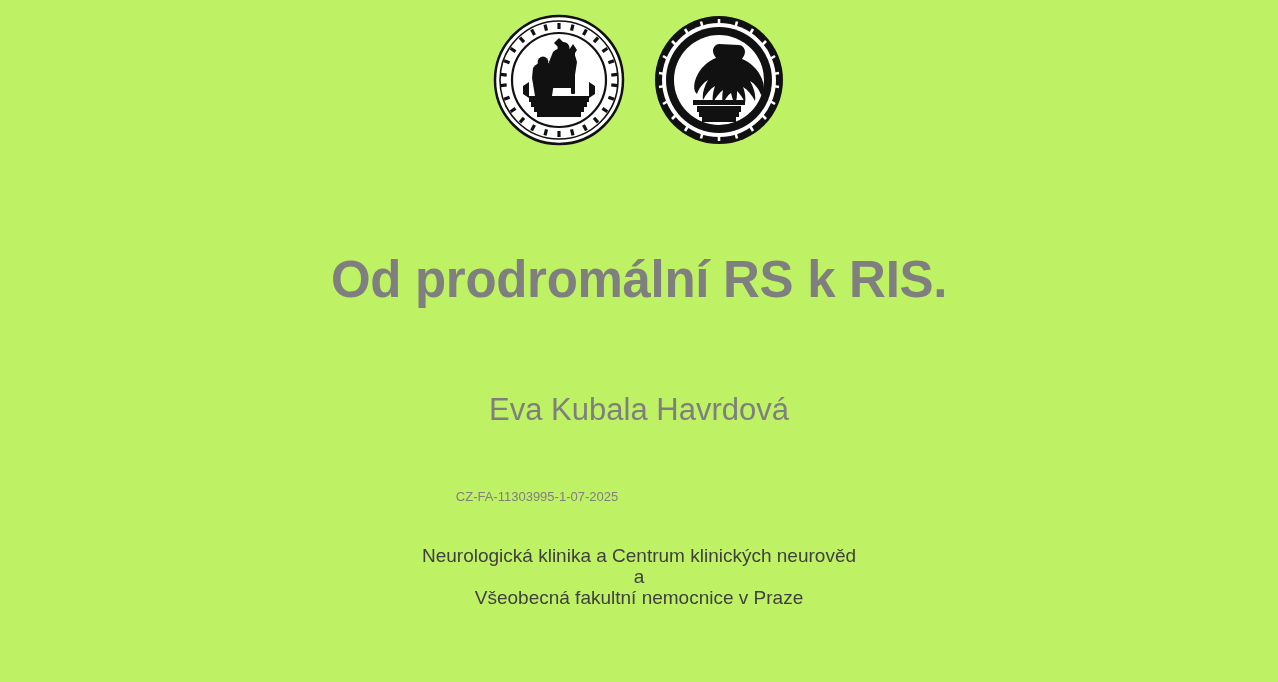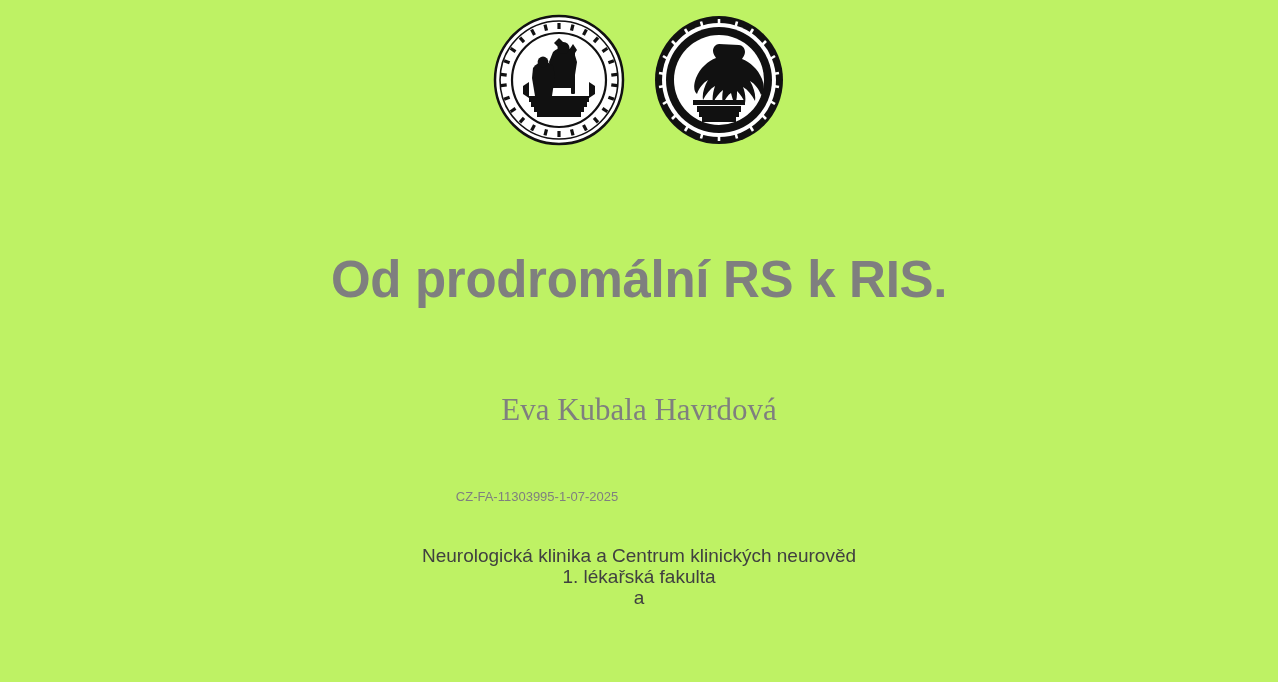--- a/index.html
+++ b/index.html
@@ -53,21 +53,20 @@
   }
   .author {
     position: absolute;
     top: 392px;
     left: 0;
     width: 1278px;
     text-align: center;
     font-size: 31px;
     color: #7f7f7f;
     line-height: 1.15;
-    font-family: Liberation Serif, serif;
   }
   .code {
     position: absolute;
     top: 489px;
     left: 0;
     width: 1074px;
     text-align: center;
     font-size: 13px;
     color: #7f7f7f;
   }
@@ -192,17 +191,17 @@
   </div>
 
   <div class="title">Od prodromální RS k RIS.</div>
 
   <div class="author">Eva Kubala Havrdová</div>
 
   <div class="code">CZ-FA-11303995-1-07-2025</div>
 
   <div class="affiliation">
     <div>Neurologická klinika a Centrum klinických neurověd</div>
-    <div>1. lékařská fakulta</div>
     <div>a</div>
+    <div>Všeobecná fakultní nemocnice v Praze</div>
   </div>
 
 </div>
 
 </body></html>

